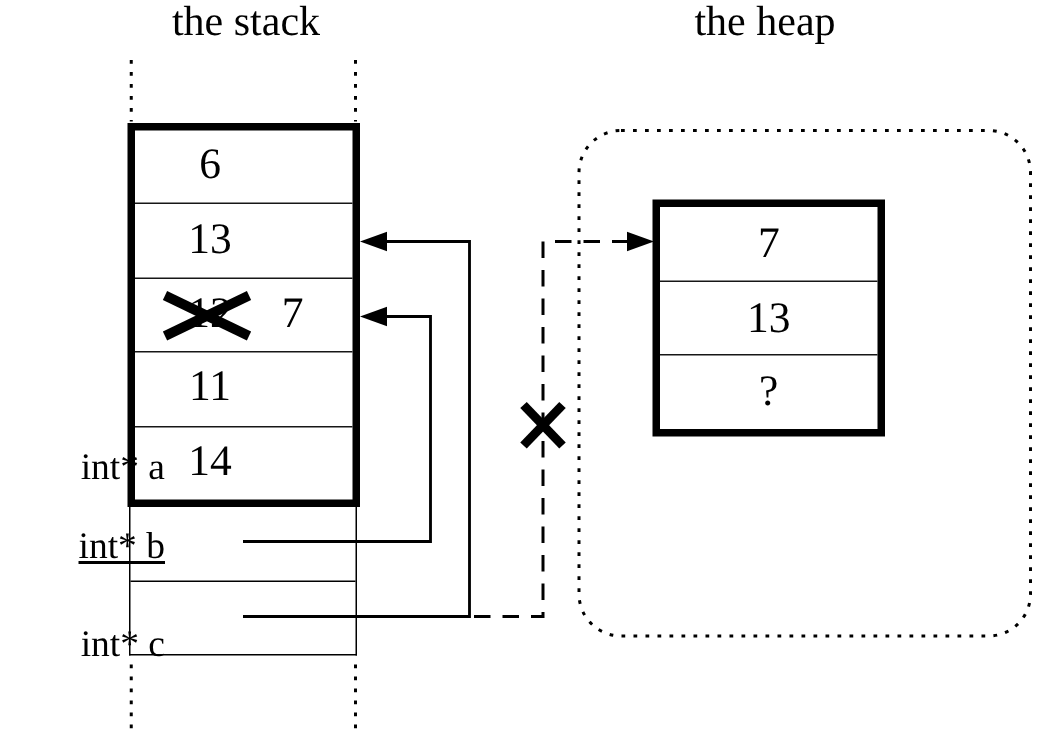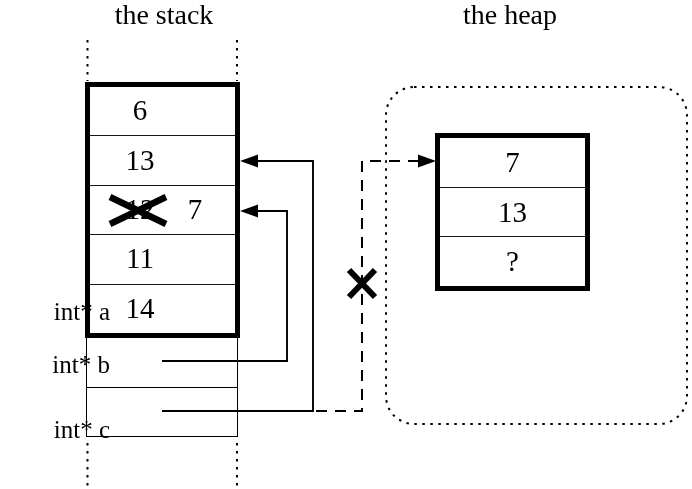--- a/index.html
+++ b/index.html
@@ -63,21 +63,21 @@
     position: absolute;
     left: 0;
     width: 66px;
     text-align: right;
     font-size: 25px;
     line-height: 28px;
     white-space: pre;
     margin-left: 44px;
   }
   .ptr-label.a { top: 298px; }
-  .ptr-label.b { top: 351px; }
+  .ptr-label.b { top: 351px; text-decoration: underline; }
   .ptr-label.c { top: 416px; }
 
   .heap-box {
     position: absolute;
     left: 435px; top: 133px;
     width: 155px; height: 158px;
     border: 5px solid #000;
     box-sizing: border-box;
     display: flex; flex-direction: column;
     background: #fff;

